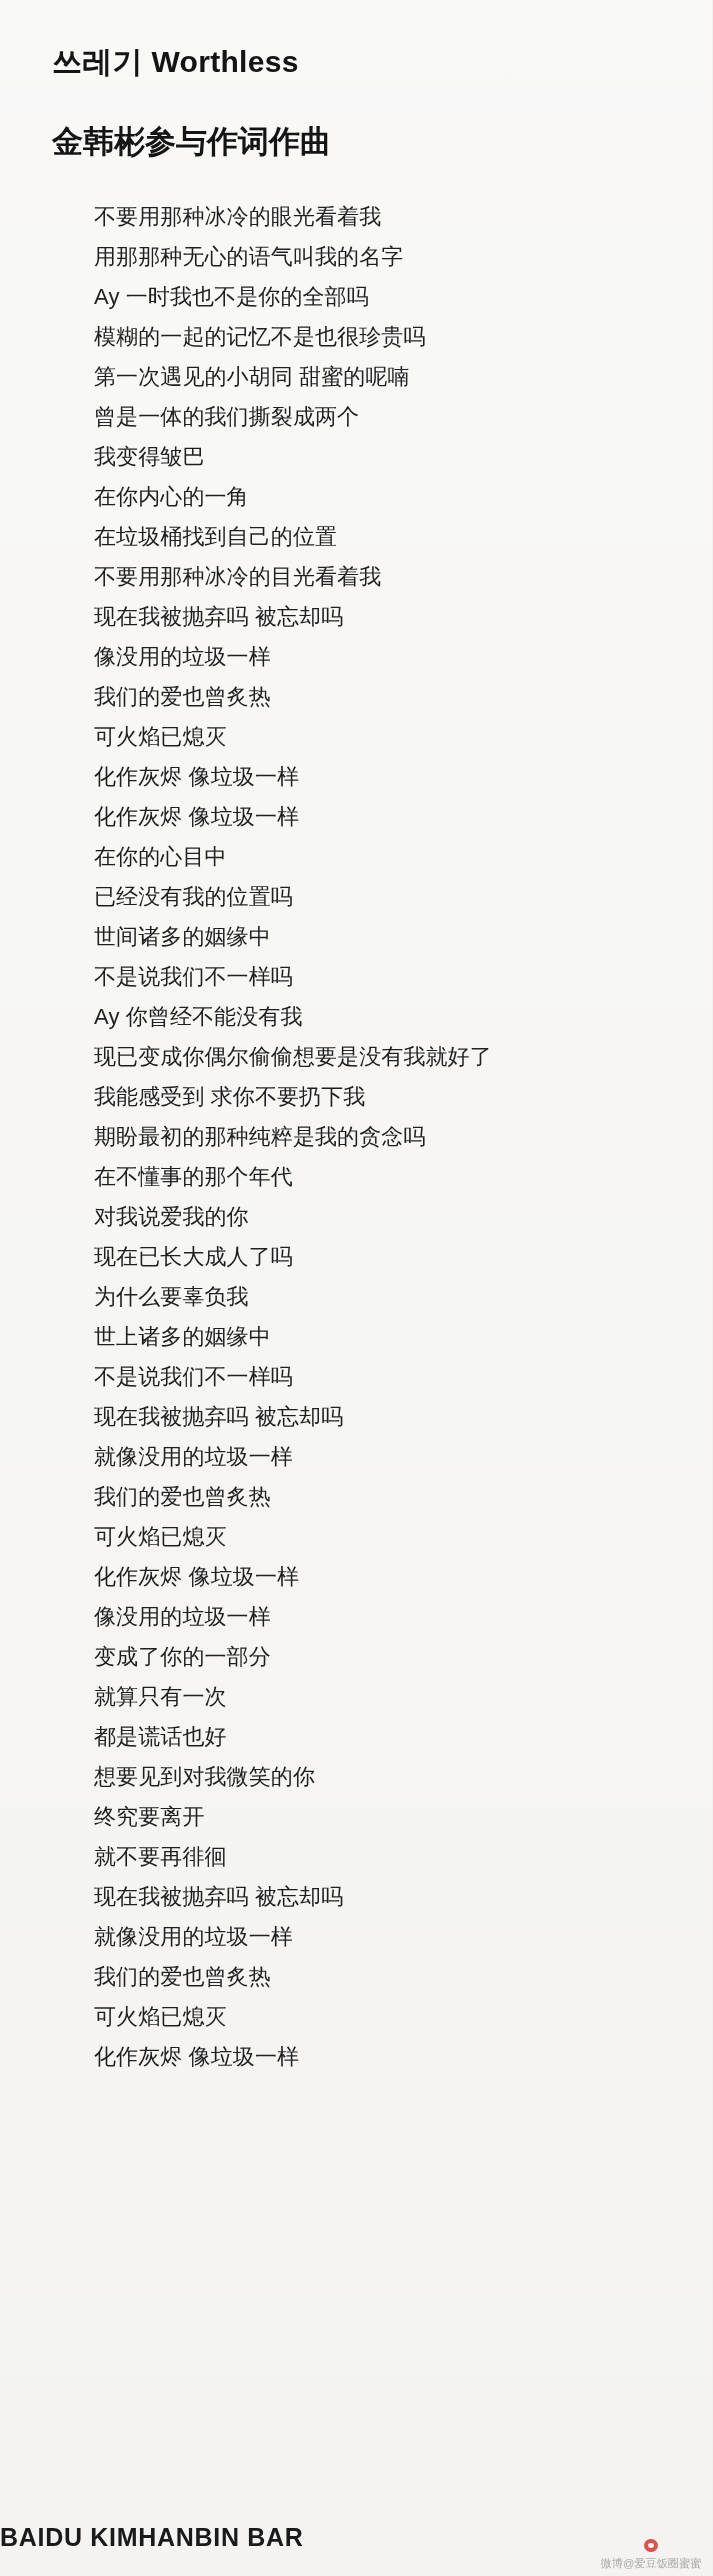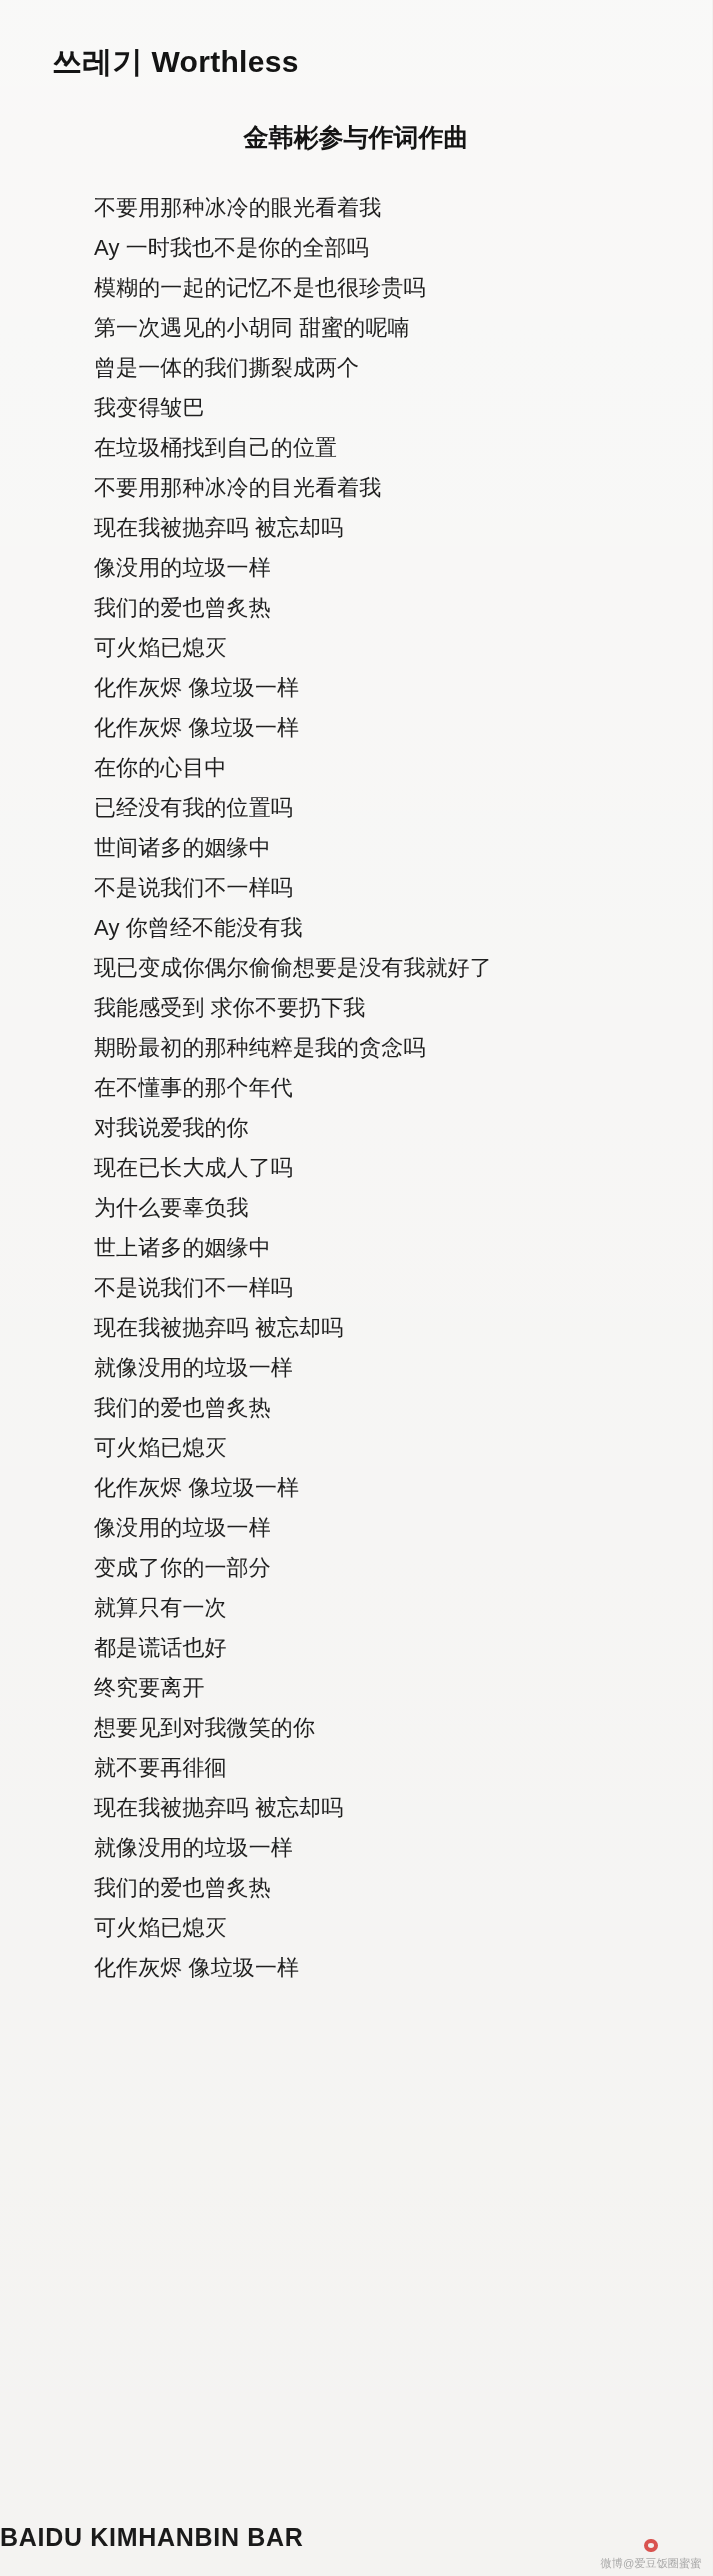--- a/index.html
+++ b/index.html
@@ -25,25 +25,24 @@
     position: relative;
   }
   .title {
     font-size: 30px;
     font-weight: bold;
     letter-spacing: 0.3px;
     margin: 0 0 38px 0;
     color: #141414;
   }
   .subtitle {
-    font-size: 25px;
+    font-size: 31px;
     font-weight: bold;
     margin: 0 0 34px 0;
     color: #141414;
-    text-align: center;
   }
   .lyrics {
     display: block;
   }
   .lyric-line {
     font-size: 22px;
     line-height: 40px;
     color: #1f1f1f;
     white-space: pre-wrap;
     letter-spacing: 0.1px;
@@ -96,25 +95,27 @@
 <body>
 
 <div class="page">
 
   <h1 class="title">쓰레기 Worthless</h1>
 
   <h2 class="subtitle">金韩彬参与作词作曲</h2>
 
   <div class="lyrics">
     <div class="lyric-line">不要用那种冰冷的眼光看着我</div>
+    <div class="lyric-line">用那那种无心的语气叫我的名字</div>
     <div class="lyric-line">Ay 一时我也不是你的全部吗</div>
     <div class="lyric-line">模糊的一起的记忆不是也很珍贵吗</div>
     <div class="lyric-line">第一次遇见的小胡同 甜蜜的呢喃</div>
     <div class="lyric-line">曾是一体的我们撕裂成两个</div>
     <div class="lyric-line">我变得皱巴</div>
+    <div class="lyric-line">在你内心的一角</div>
     <div class="lyric-line">在垃圾桶找到自己的位置</div>
     <div class="lyric-line">不要用那种冰冷的目光看着我</div>
     <div class="lyric-line">现在我被抛弃吗 被忘却吗</div>
     <div class="lyric-line">像没用的垃圾一样</div>
     <div class="lyric-line">我们的爱也曾炙热</div>
     <div class="lyric-line">可火焰已熄灭</div>
     <div class="lyric-line">化作灰烬 像垃圾一样</div>
     <div class="lyric-line">化作灰烬 像垃圾一样</div>
     <div class="lyric-line">在你的心目中</div>
     <div class="lyric-line">已经没有我的位置吗</div>
@@ -132,22 +133,22 @@
     <div class="lyric-line">不是说我们不一样吗</div>
     <div class="lyric-line">现在我被抛弃吗 被忘却吗</div>
     <div class="lyric-line">就像没用的垃圾一样</div>
     <div class="lyric-line">我们的爱也曾炙热</div>
     <div class="lyric-line">可火焰已熄灭</div>
     <div class="lyric-line">化作灰烬 像垃圾一样</div>
     <div class="lyric-line">像没用的垃圾一样</div>
     <div class="lyric-line">变成了你的一部分</div>
     <div class="lyric-line">就算只有一次</div>
     <div class="lyric-line">都是谎话也好</div>
+    <div class="lyric-line">想要见到对我微笑的你</div>
     <div class="lyric-line">终究要离开</div>
-    <div class="lyric-line">想要见到对我微笑的你</div>
     <div class="lyric-line">就不要再徘徊</div>
     <div class="lyric-line">现在我被抛弃吗 被忘却吗</div>
     <div class="lyric-line">就像没用的垃圾一样</div>
     <div class="lyric-line">我们的爱也曾炙热</div>
     <div class="lyric-line">可火焰已熄灭</div>
     <div class="lyric-line">化作灰烬 像垃圾一样</div>
   </div>
 
   <div class="footer">
     <div class="footer-text">BAIDU KIMHANBIN BAR</div>

